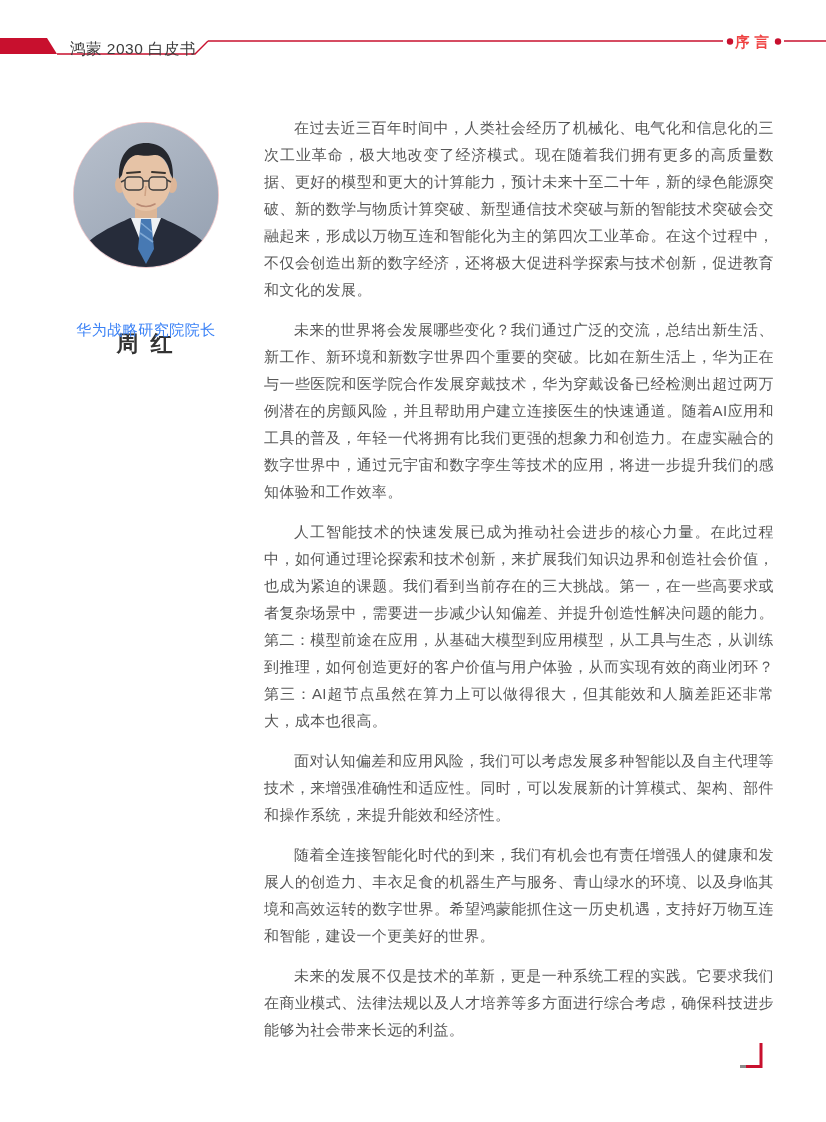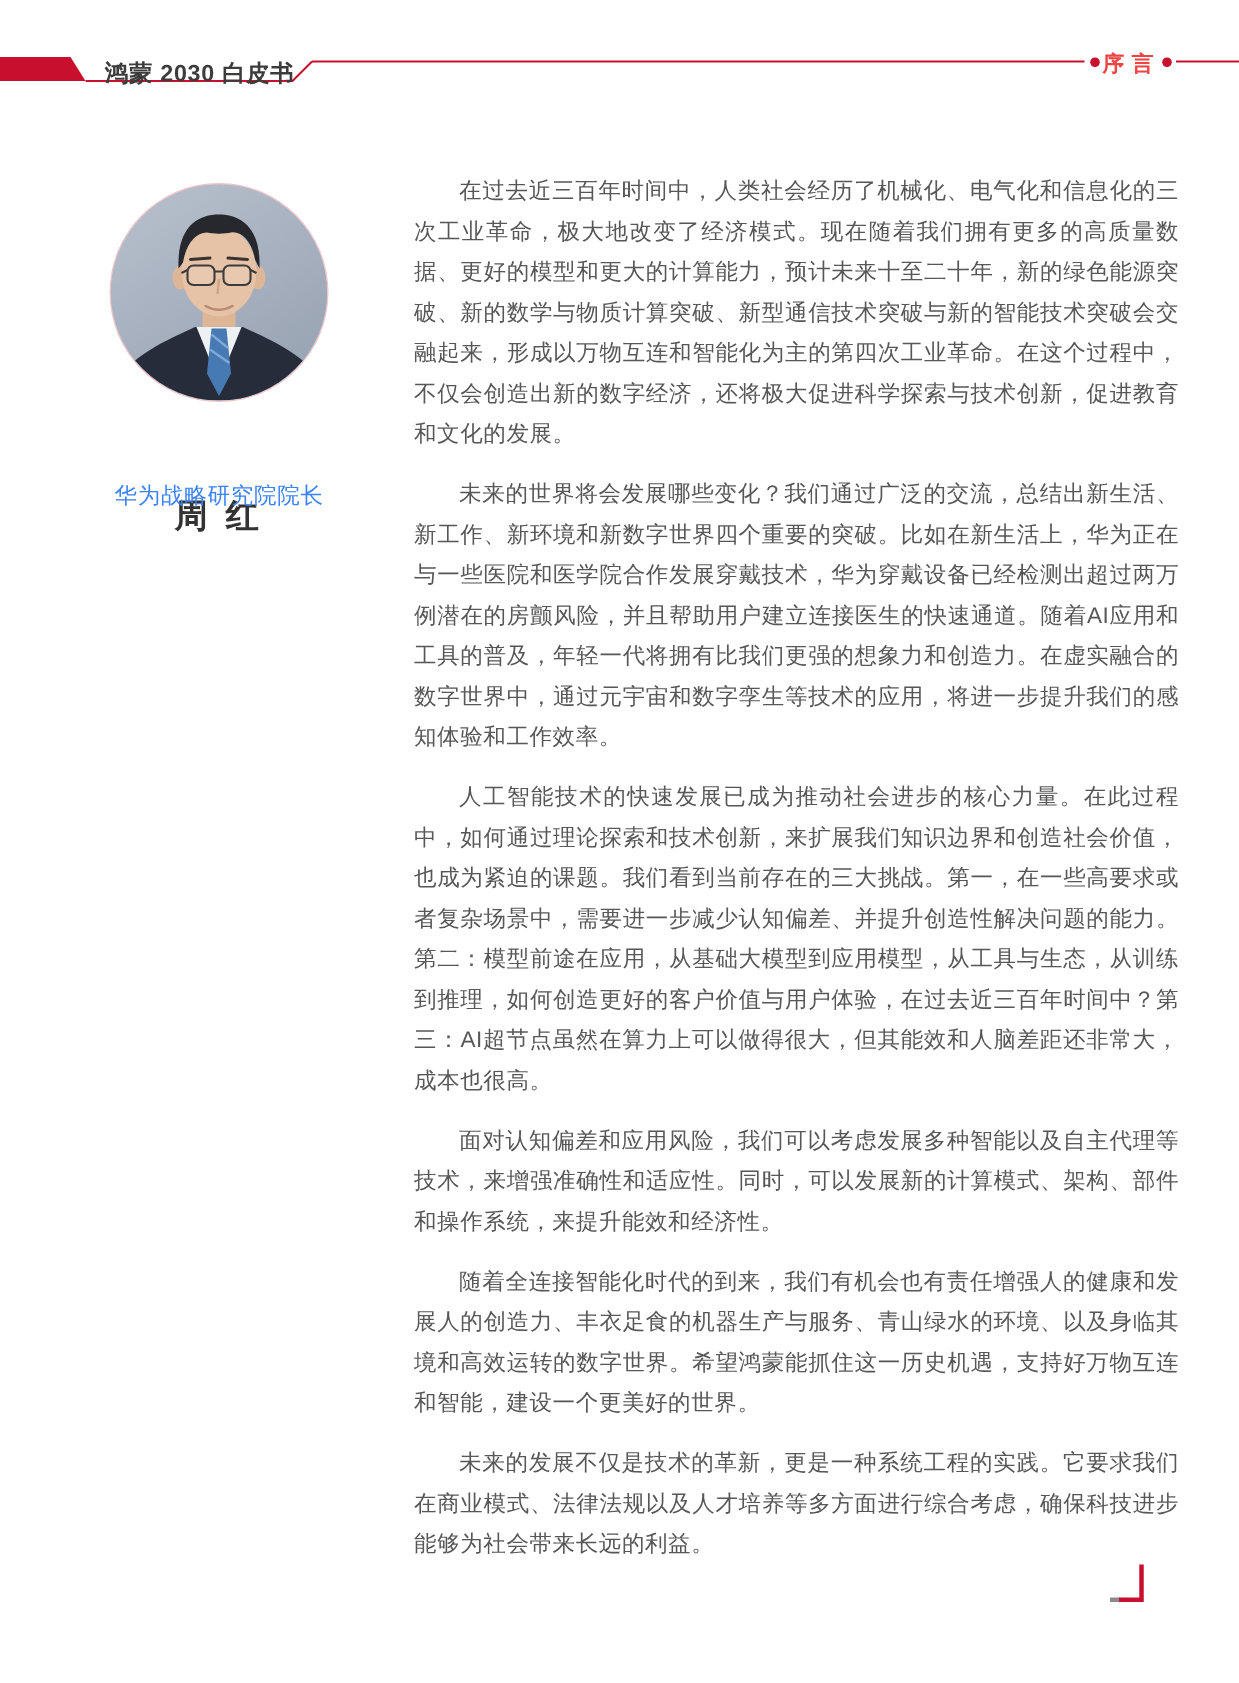--- a/index.html
+++ b/index.html
@@ -9,21 +9,21 @@
     background: #ffffff;
     font-family: "Liberation Sans", "DejaVu Sans", sans-serif;
     overflow: hidden;
   }
 
   
   .header { position: absolute; left: 0; top: 0; width: 826px; height: 70px; }
   .header-rule { position: absolute; left: 0; top: 0; }
   .doc-title {
     position: absolute; left: 70px; top: 39px;
-    font-size: 15.5px; font-weight: 700; color: #3c3c3c;
+    font-size: 15.5px; font-weight: 400; color: #3c3c3c;
     letter-spacing: 0.5px; white-space: nowrap;
   }
   .section-label {
     position: absolute; left: 735px; top: 33px;
     font-size: 14.5px; color: #ef4444; font-weight: 600;
     letter-spacing: 5px; white-space: nowrap;
   }
 
   
   .portrait {
@@ -40,21 +40,21 @@
     color: #333333; letter-spacing: 3px; margin-top: 36px;
   }
   .author-title {
     position: absolute; left: 46px; top: 321px; width: 200px;
     text-align: center; font-size: 15px; color: #3b82f6;
     letter-spacing: 0.5px;
   }
 
   
   .preface {
-    position: absolute; left: 276px; top: 114px; width: 510px;
+    position: absolute; left: 264px; top: 114px; width: 510px;
   }
   .preface p {
     font-size: 15px; line-height: 27px; color: #575757;
     text-align: justify; text-justify: inter-ideograph;
     text-indent: 2em; letter-spacing: 0.4px;
     margin-bottom: 13px;
   }
 
   
   .corner-mark { position: absolute; left: 733px; top: 1039px; }
@@ -115,21 +115,21 @@
     <path d="M72,63 L71,73" stroke="#cda183" stroke-width="1.5" fill="none"></path>
     <path d="M63,81 Q72,86 81,81" stroke="#b98a74" stroke-width="1.6" fill="none" stroke-linecap="round"></path>
   </svg>
 </div>
 <div class="author-name">周 红</div>
 <div class="author-title">华为战略研究院院长</div>
 
 <div class="preface">
   <p>在过去近三百年时间中，人类社会经历了机械化、电气化和信息化的三次工业革命，极大地改变了经济模式。现在随着我们拥有更多的高质量数据、更好的模型和更大的计算能力，预计未来十至二十年，新的绿色能源突破、新的数学与物质计算突破、新型通信技术突破与新的智能技术突破会交融起来，形成以万物互连和智能化为主的第四次工业革命。在这个过程中，不仅会创造出新的数字经济，还将极大促进科学探索与技术创新，促进教育和文化的发展。</p>
   <p>未来的世界将会发展哪些变化？我们通过广泛的交流，总结出新生活、新工作、新环境和新数字世界四个重要的突破。比如在新生活上，华为正在与一些医院和医学院合作发展穿戴技术，华为穿戴设备已经检测出超过两万例潜在的房颤风险，并且帮助用户建立连接医生的快速通道。随着AI应用和工具的普及，年轻一代将拥有比我们更强的想象力和创造力。在虚实融合的数字世界中，通过元宇宙和数字孪生等技术的应用，将进一步提升我们的感知体验和工作效率。</p>
-  <p>人工智能技术的快速发展已成为推动社会进步的核心力量。在此过程中，如何通过理论探索和技术创新，来扩展我们知识边界和创造社会价值，也成为紧迫的课题。我们看到当前存在的三大挑战。第一，在一些高要求或者复杂场景中，需要进一步减少认知偏差、并提升创造性解决问题的能力。第二：模型前途在应用，从基础大模型到应用模型，从工具与生态，从训练到推理，如何创造更好的客户价值与用户体验，在过去近三百年时间中？第三：AI超节点虽然在算力上可以做得很大，但其能效和人脑差距还非常大，成本也很高。</p>
+  <p>人工智能技术的快速发展已成为推动社会进步的核心力量。在此过程中，如何通过理论探索和技术创新，来扩展我们知识边界和创造社会价值，也成为紧迫的课题。我们看到当前存在的三大挑战。第一，在一些高要求或者复杂场景中，需要进一步减少认知偏差、并提升创造性解决问题的能力。第二：模型前途在应用，从基础大模型到应用模型，从工具与生态，从训练到推理，如何创造更好的客户价值与用户体验，从而实现有效的商业闭环？第三：AI超节点虽然在算力上可以做得很大，但其能效和人脑差距还非常大，成本也很高。</p>
   <p>面对认知偏差和应用风险，我们可以考虑发展多种智能以及自主代理等技术，来增强准确性和适应性。同时，可以发展新的计算模式、架构、部件和操作系统，来提升能效和经济性。</p>
   <p>随着全连接智能化时代的到来，我们有机会也有责任增强人的健康和发展人的创造力、丰衣足食的机器生产与服务、青山绿水的环境、以及身临其境和高效运转的数字世界。希望鸿蒙能抓住这一历史机遇，支持好万物互连和智能，建设一个更美好的世界。</p>
   <p>未来的发展不仅是技术的革新，更是一种系统工程的实践。它要求我们在商业模式、法律法规以及人才培养等多方面进行综合考虑，确保科技进步能够为社会带来长远的利益。</p>
 </div>
 
 <svg class="corner-mark" width="34" height="34" viewBox="0 0 34 34">
   <line x1="7" y1="27.5" x2="14" y2="27.5" stroke="#8a8a8a" stroke-width="3"></line>
   <polyline points="28,4 28,27.5 13,27.5" fill="none" stroke="#C8102E" stroke-width="3"></polyline>
 </svg>
 

